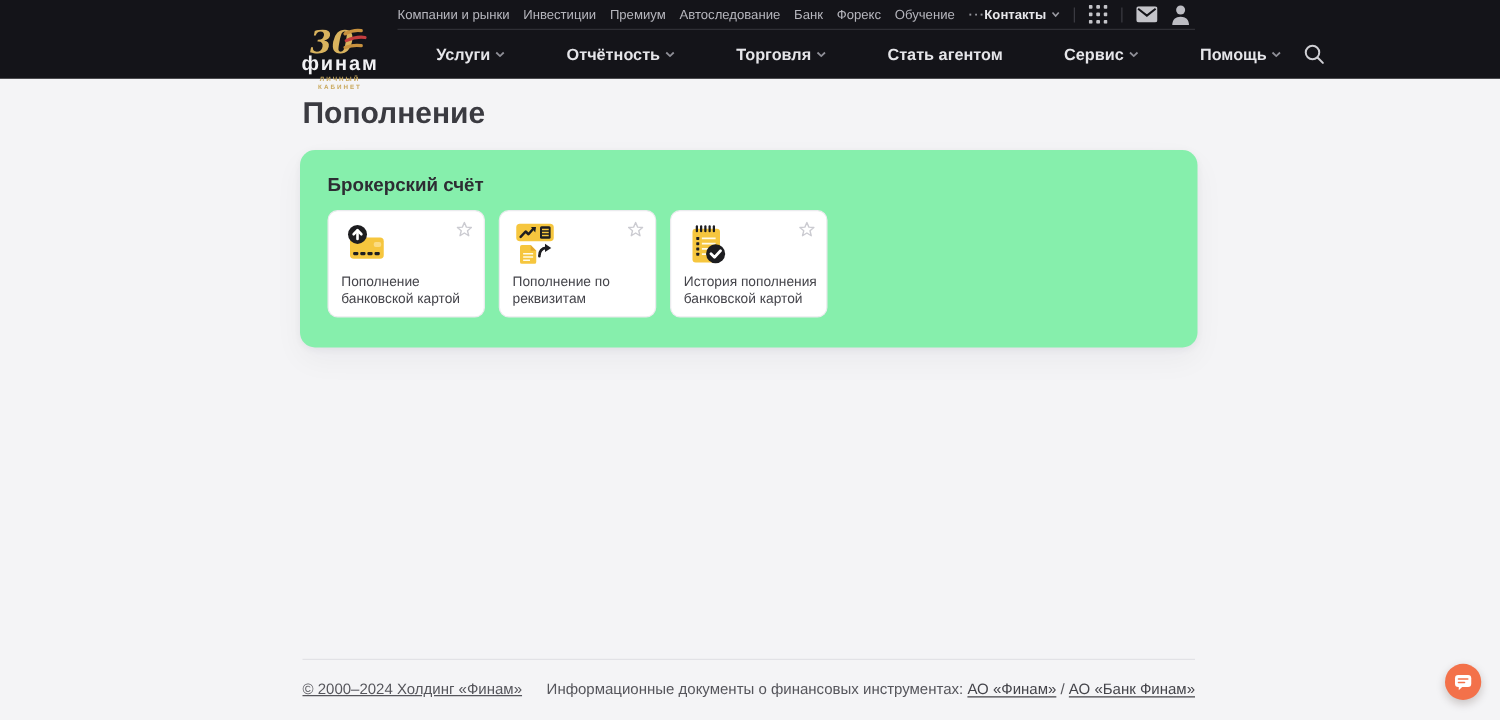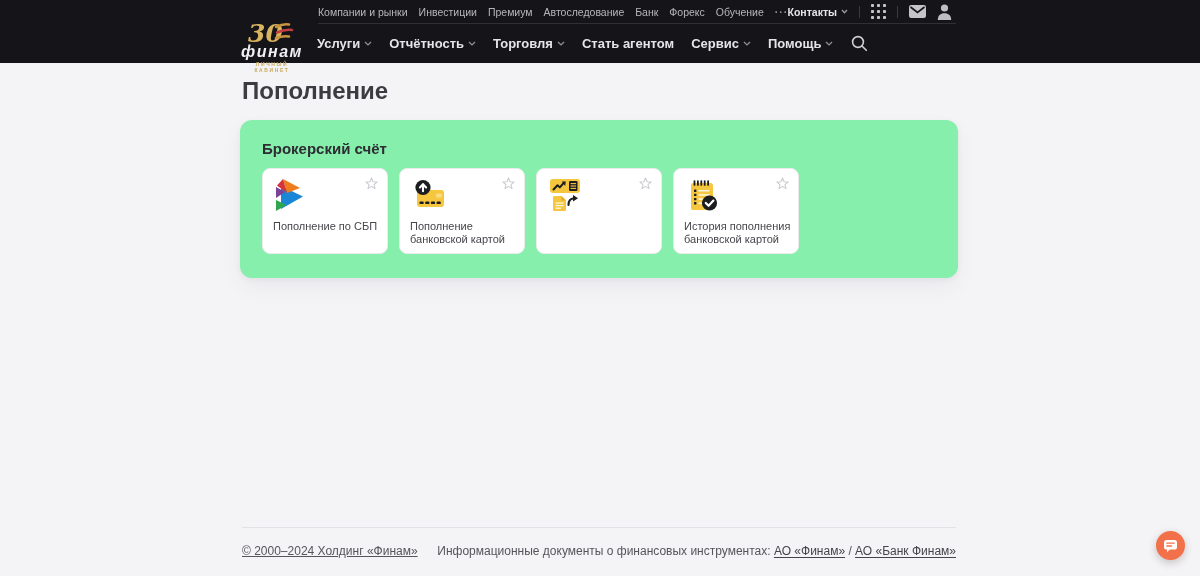--- a/index.html
+++ b/index.html
@@ -17,21 +17,21 @@
     position:absolute; top:0; left:0; width:1200px; height:63px;
     background:#141419;
   }
   .logo {
     position:absolute; left:238px; top:5px; width:68px; height:54px;
     text-align:center; cursor:pointer;margin-top:15px;
   }
   .logo-30 { display:block; margin:0 auto; }
   .logo-name {
     display:block; font-size:16px; font-weight:700; color:#f1f1f4;
-    letter-spacing:1.5px; line-height:15px; margin-top:-2px;font-style:italic;
+    letter-spacing:1.5px; line-height:15px; margin-top:-2px;
   }
   .logo-tagline {
     display:block; font-size:5px; color:#c9a85c; letter-spacing:1.6px;
     margin-top:2px; font-weight:700;
   }
 
   .topbar {
     position:absolute; left:318px; top:0; height:23px;
     display:flex; align-items:center; gap:11px;
     font-size:10.5px; color:#b6b6bd; white-space:nowrap;
@@ -53,21 +53,21 @@
     white-space:nowrap;
   }
   .vsep { width:1px; height:12px; background:#3a3a41; }
   .hicon { display:flex; align-items:center; justify-content:center; cursor:pointer; }
 
   .mainnav {
     position:absolute; left:317px; top:31px; height:24px;
     display:flex; align-items:center; gap:17px;
     font-size:13px; font-weight:700; color:#e5e5e9; white-space:nowrap;
   }
-  .nav-item { display:flex; align-items:center; gap:4px; cursor:pointer; }
+  .nav-item { display:flex; align-items:center; gap:4px; cursor:pointer;margin-left:32px; }
   .chev { display:block; }
 
   
   .page-title {
     position:absolute; left:242px; top:77px;
     font-size:24px; font-weight:700; color:#3b3b41;
   }
   .card {
     position:absolute; left:240px; top:120px; width:718px; height:158px;
     background:#86efac; border-radius:12px;
@@ -228,37 +228,20 @@
   </div>
 </div>
 
 <div class="page-title">Пополнение</div>
 
 <div class="card">
   <div class="section-title">Брокерский счёт</div>
 
   <div class="tiles">
 
-    <div class="tile">
-      <span class="tile-icon">
-        <svg width="36" height="36" viewBox="0 0 36 36">
-          <polygon points="8,9 30,19.5 8,32" fill="#1a87d6"></polygon>
-          <polygon points="10,2 27,11 14,16" fill="#ee7d1d"></polygon>
-          <polygon points="10,2 14,16 4,8.5" fill="#d4353c"></polygon>
-          <polygon points="3,10 12,15 3,21" fill="#7c4295"></polygon>
-          <polygon points="3,23 13.5,28 3,34" fill="#2fa54f"></polygon>
-        </svg>
-      </span>
-      <span class="tile-star">
-        <svg width="13" height="13" viewBox="0 0 13 13" fill="none" stroke="#cbcbd1" stroke-width="1.1" stroke-linejoin="round">
-          <path d="M6.5 1 L8.1 4.7 L12.1 5 L9 7.6 L10 11.6 L6.5 9.4 L3 11.6 L4 7.6 L0.9 5 L4.9 4.7 Z"></path>
-        </svg>
-      </span>
-      <span class="tile-label">Пополнение по СБП</span>
-    </div>
 
     <div class="tile">
       <span class="tile-icon">
         <svg width="36" height="36" viewBox="0 0 36 36">
           <rect x="7" y="13" width="27" height="17" rx="3" fill="#f6c63e"></rect>
           <rect x="26" y="16.5" width="6" height="4" rx="1.6" fill="#fbdc83"></rect>
           <g fill="#1d1d20">
             <rect x="9.5" y="24.5" width="4.2" height="2.6" rx="0.9"></rect>
             <rect x="15.2" y="24.5" width="4.2" height="2.6" rx="0.9"></rect>
             <rect x="20.9" y="24.5" width="4.2" height="2.6" rx="0.9"></rect>
@@ -300,20 +283,21 @@
           </g>
           <path d="M21.5 28 C21.5 23 24 21.5 27 21.3" fill="none" stroke="#1d1d20" stroke-width="2.1" stroke-linecap="round"></path>
           <polygon points="26,18 31,21.3 26,24.6" fill="#1d1d20"></polygon>
         </svg>
       </span>
       <span class="tile-star">
         <svg width="13" height="13" viewBox="0 0 13 13" fill="none" stroke="#cbcbd1" stroke-width="1.1" stroke-linejoin="round">
           <path d="M6.5 1 L8.1 4.7 L12.1 5 L9 7.6 L10 11.6 L6.5 9.4 L3 11.6 L4 7.6 L0.9 5 L4.9 4.7 Z"></path>
         </svg>
       </span>
+      <span class="tile-label">Пополнение по реквизитам</span>
     </div>
 
     <div class="tile">
       <span class="tile-icon">
         <svg width="36" height="36" viewBox="0 0 36 36">
           <rect x="7" y="6" width="22" height="27" rx="2.6" fill="#f6c63e"></rect>
           <g fill="#1d1d20">
             <rect x="9.6" y="3.2" width="1.8" height="5.6" rx="0.9"></rect>
             <rect x="13" y="3.2" width="1.8" height="5.6" rx="0.9"></rect>
             <rect x="16.4" y="3.2" width="1.8" height="5.6" rx="0.9"></rect>

